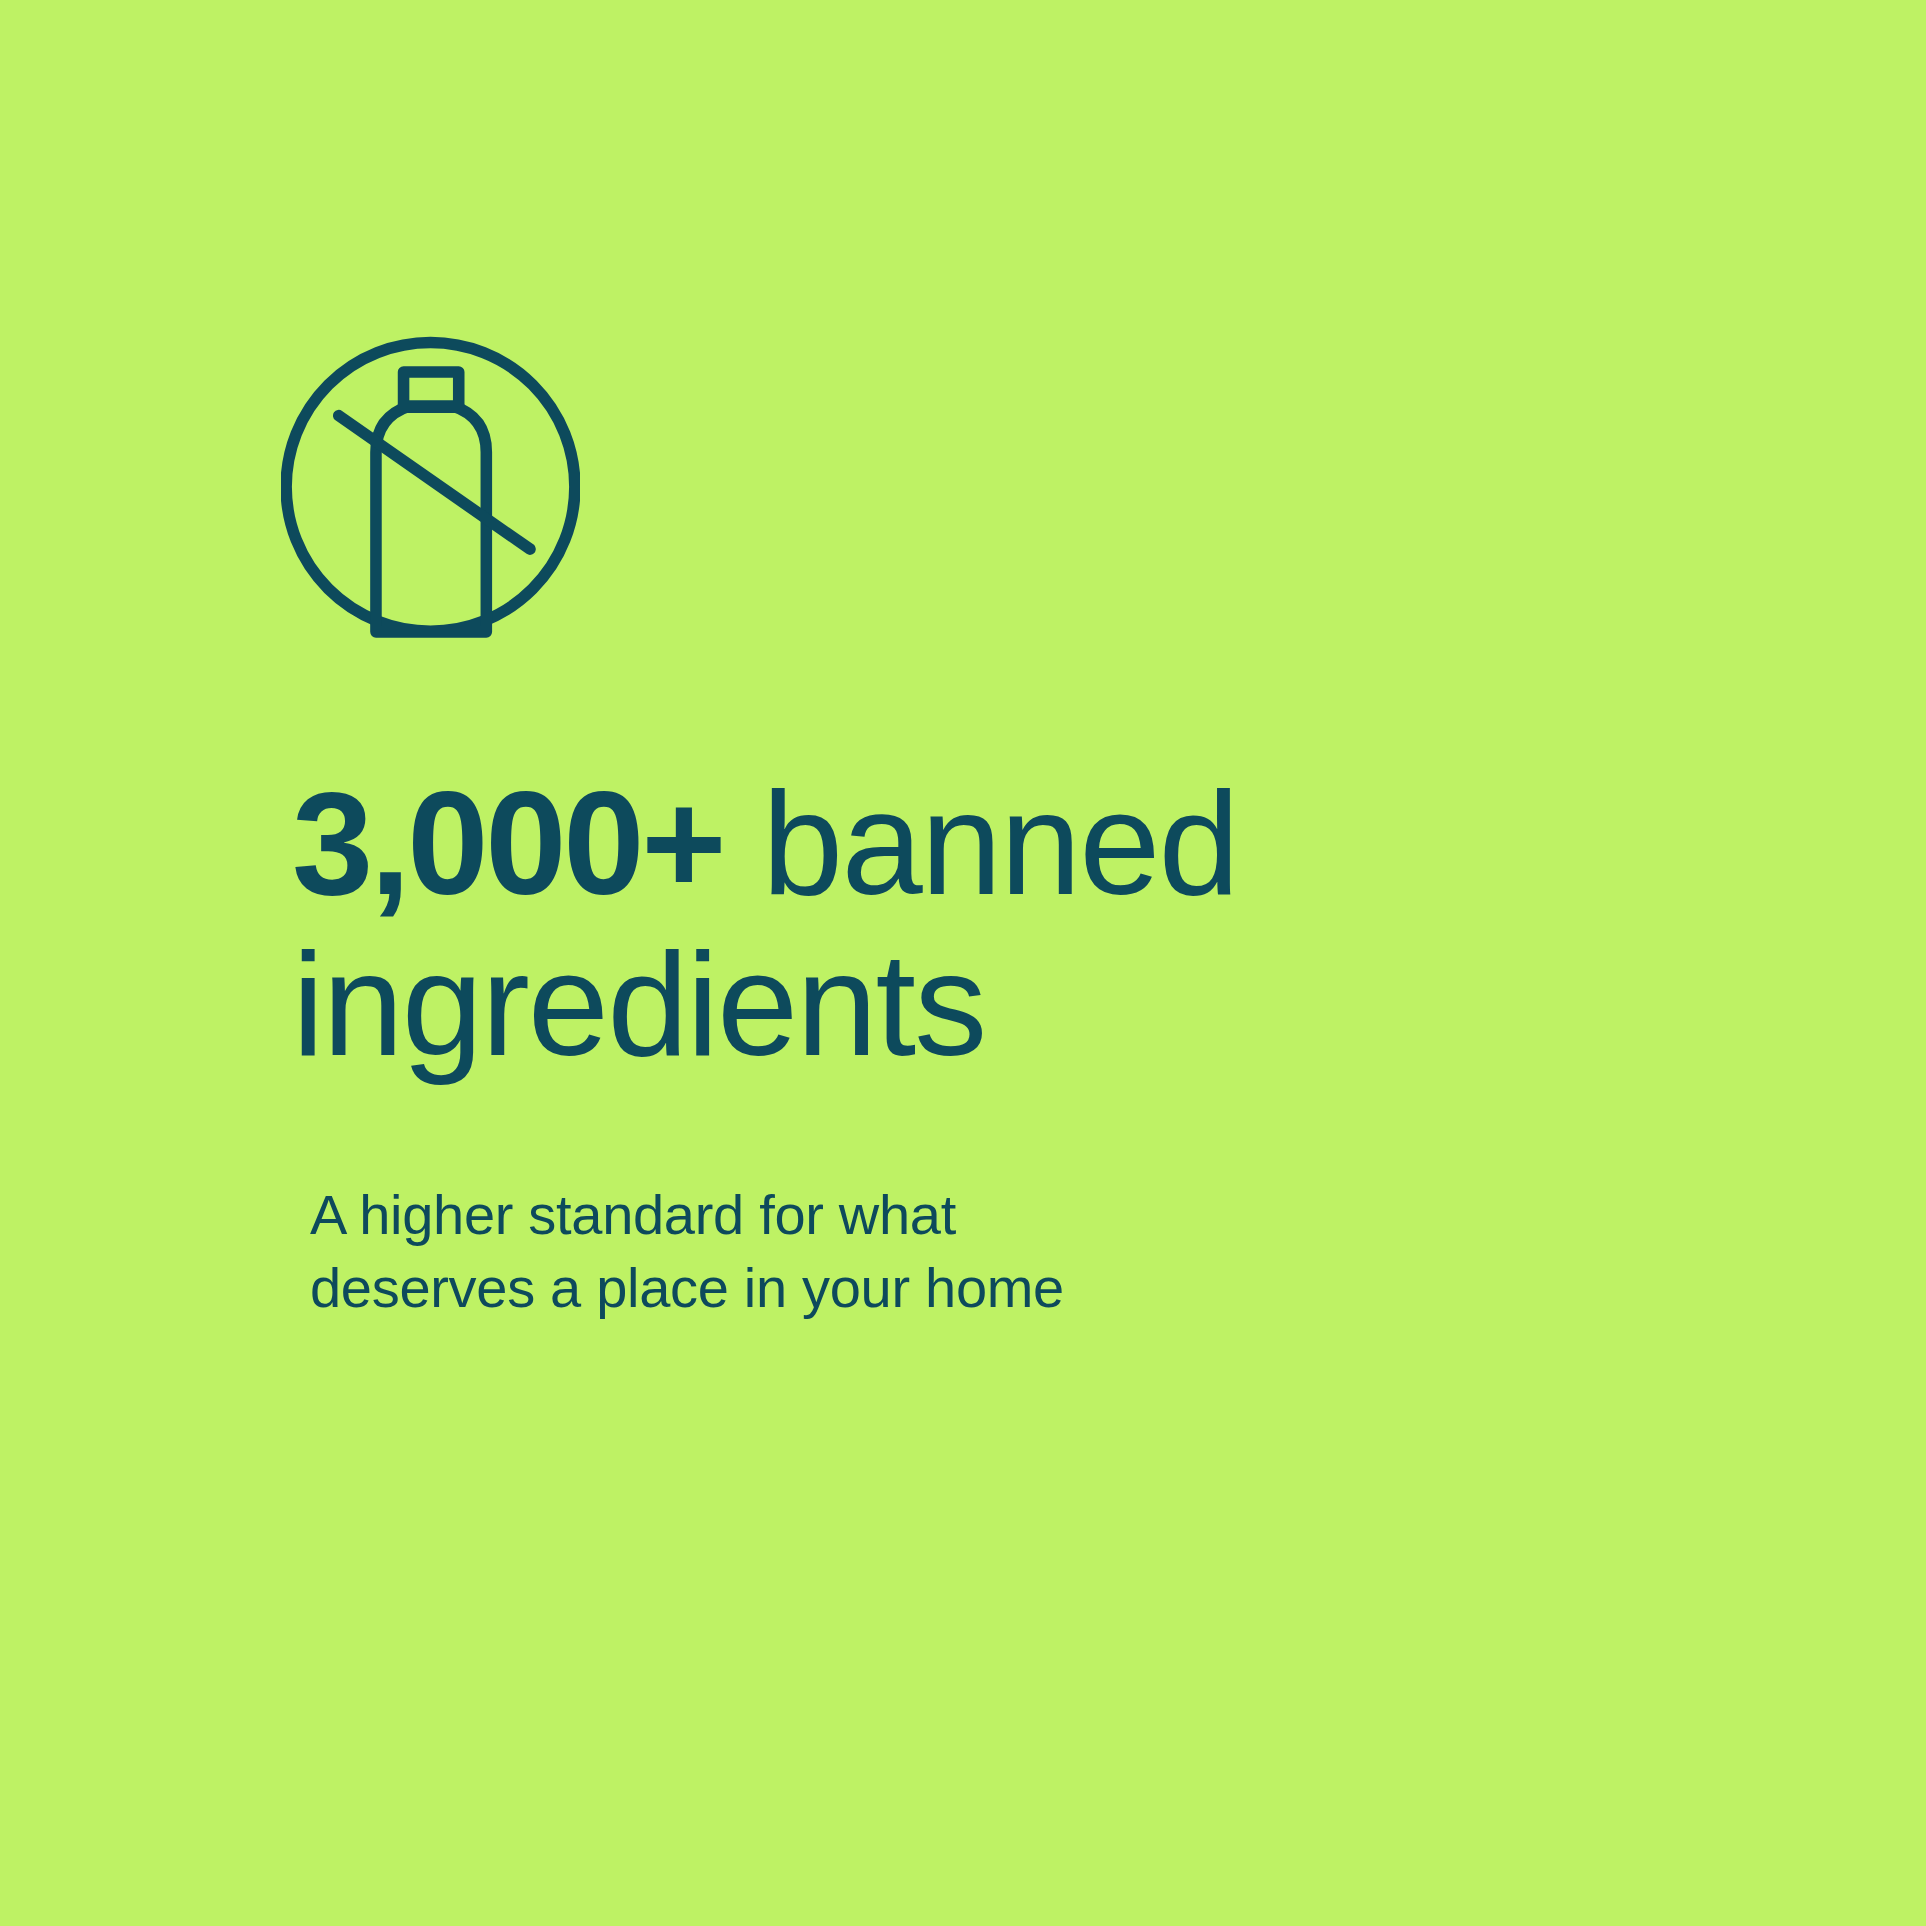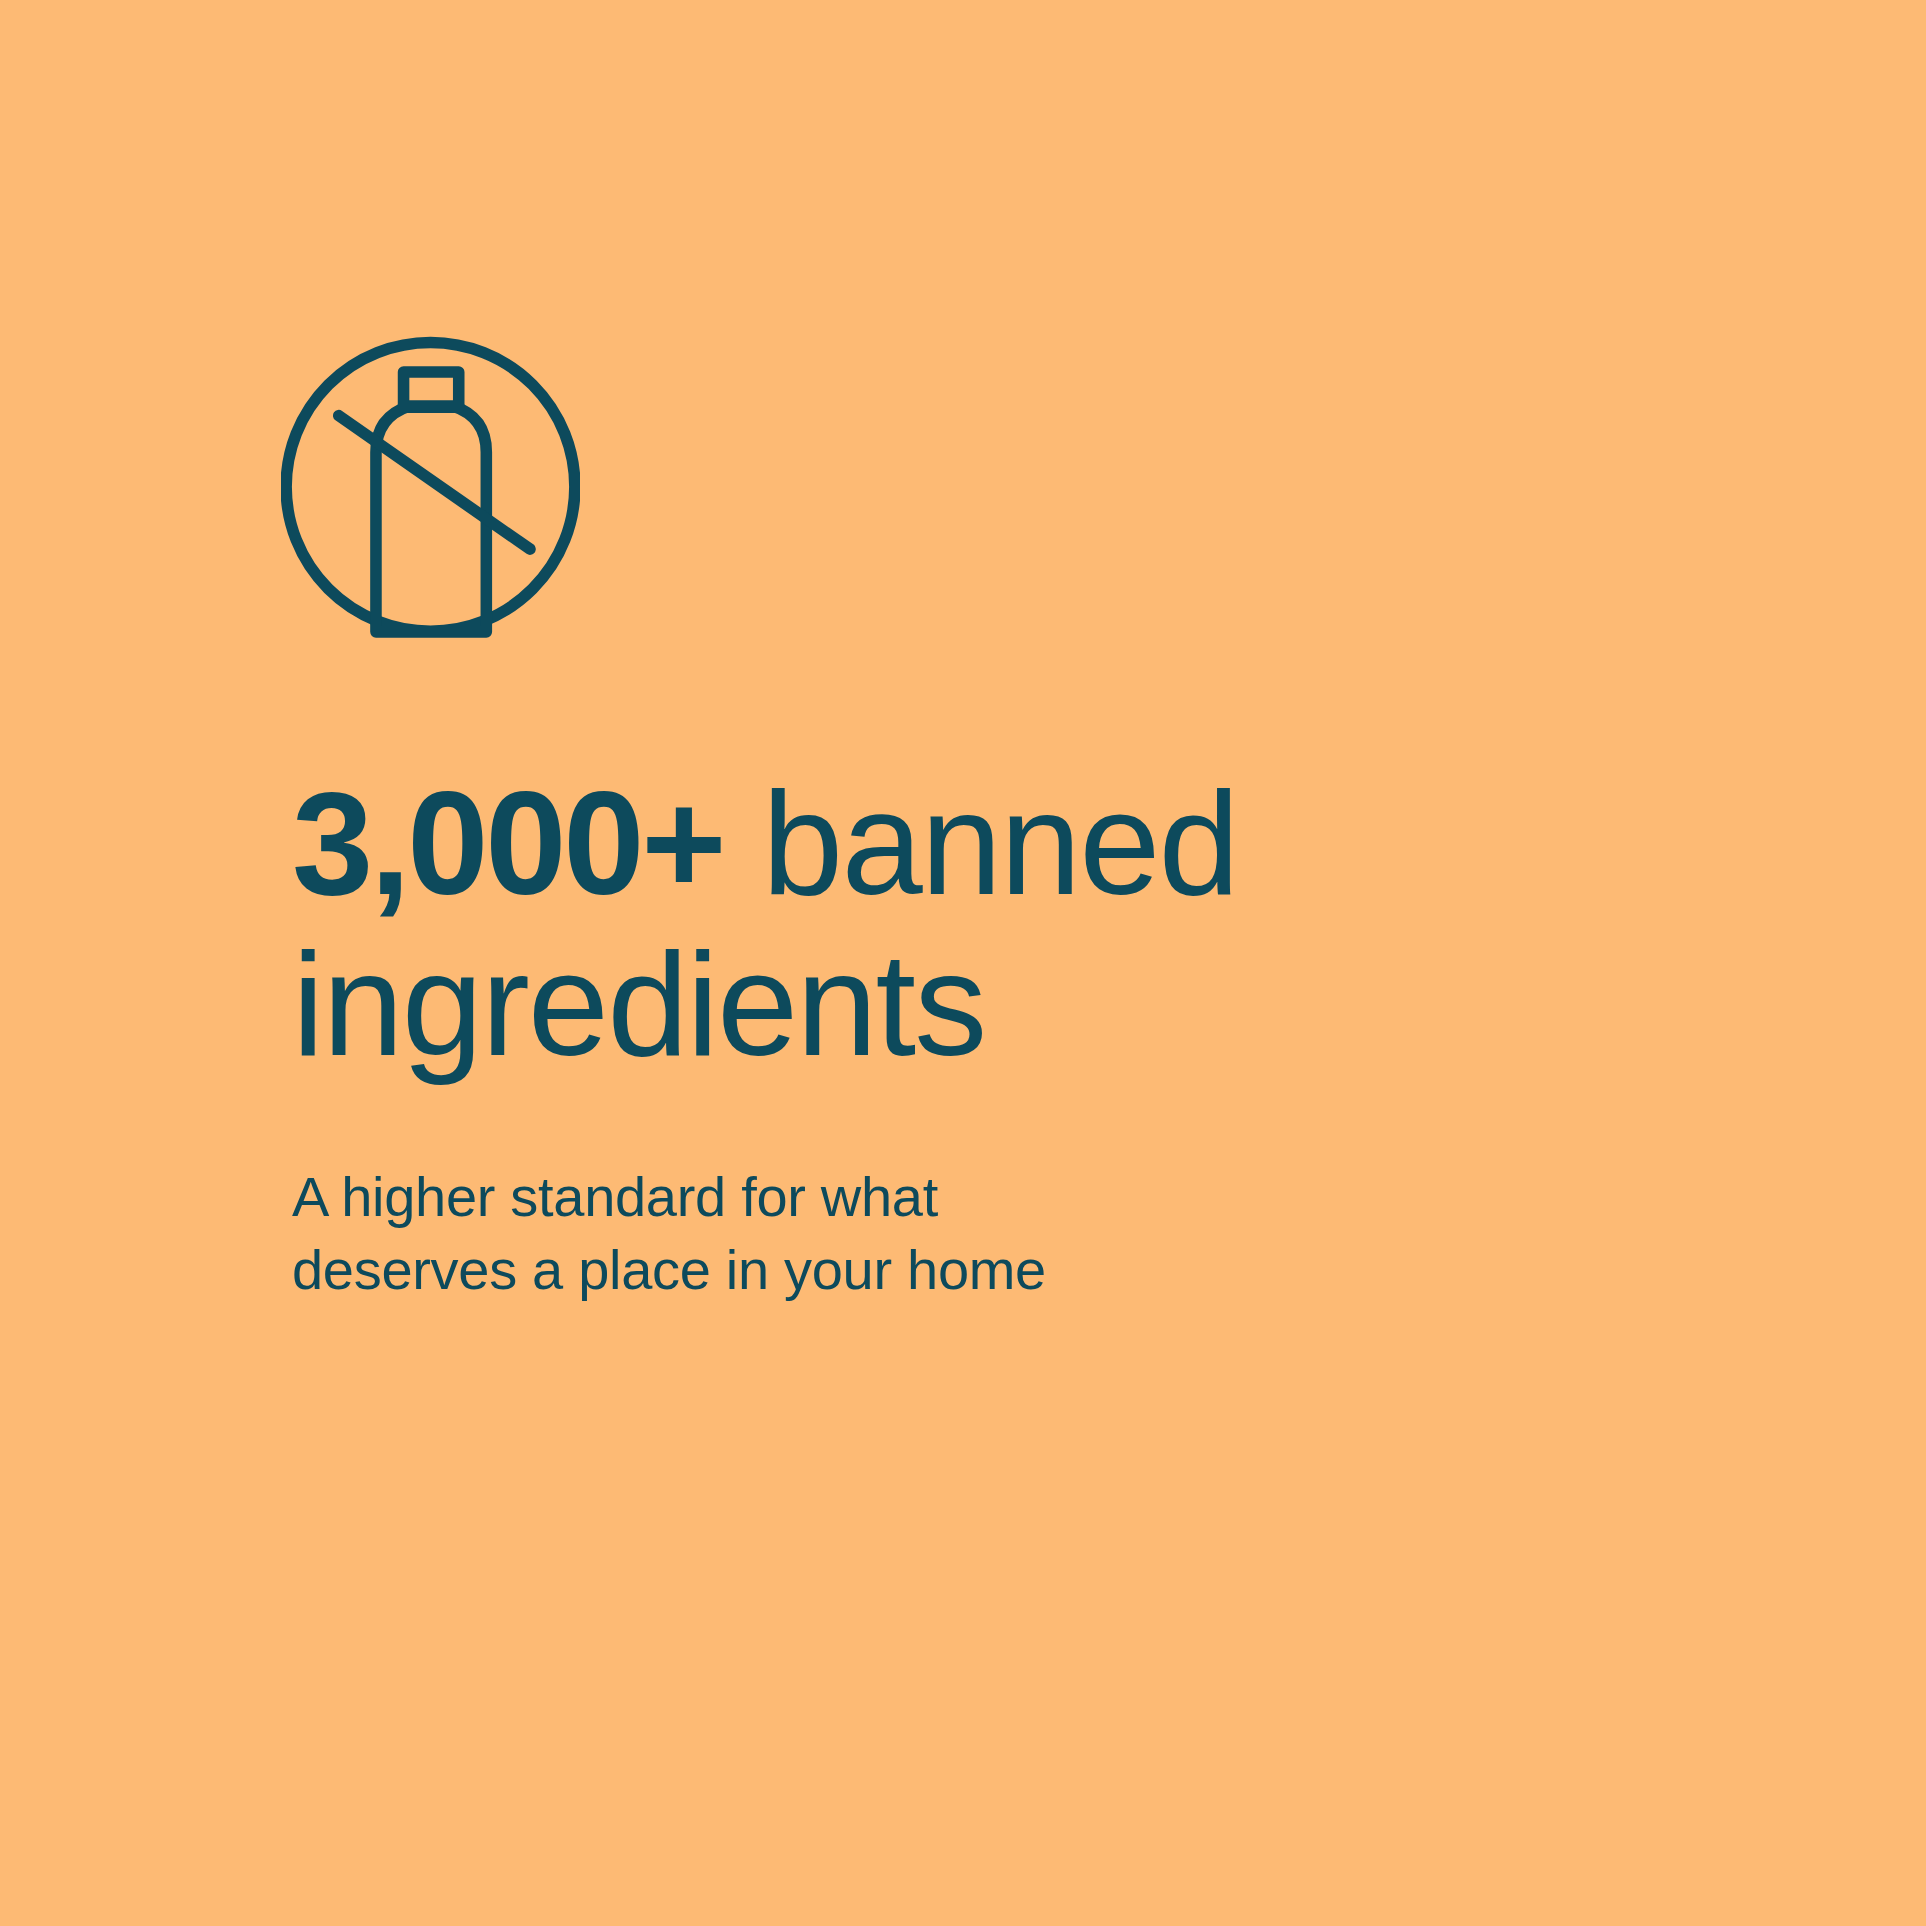--- a/index.html
+++ b/index.html
@@ -56,35 +56,35 @@
   }
   .headline .hl-strong {
     font-weight: 700;
     letter-spacing: -3.2px;
   }
   .headline .hl-rest {
     font-weight: 300;
   }
 
   .subtitle {
-    margin: 0;
+    margin: 18px;
     padding-top: 76px;
     color: #0D4A5C;
     font-family: "Liberation Sans", sans-serif;
     font-size: 56px;
     line-height: 1.30;
     font-weight: 300;
     letter-spacing: -0.3px;
     white-space: pre-line;
   }
 </style>
 </head>
 <body style="background: rgb(204, 238, 209);">
 
-<div class="card" style="background: #fdba74;">
+<div class="card" style="background: #bef264;">
 
   <div class="icon-wrap">
     <svg viewBox="0 0 466 490" xmlns="http://www.w3.org/2000/svg" fill="none" stroke="#0D4A5C" stroke-width="18" stroke-linecap="round" stroke-linejoin="round">
 
       <circle cx="233" cy="244" r="225" stroke="#0D4A5C"></circle>
 
       <path d="M 148 470 L 148 190 Q 148 135 200 118 L 268 118 Q 320 135 320 190 L 320 470 Z" stroke="#0D4A5C"></path>
 
       <rect x="191" y="65" width="86" height="55" stroke="#0D4A5C"></rect>
 

